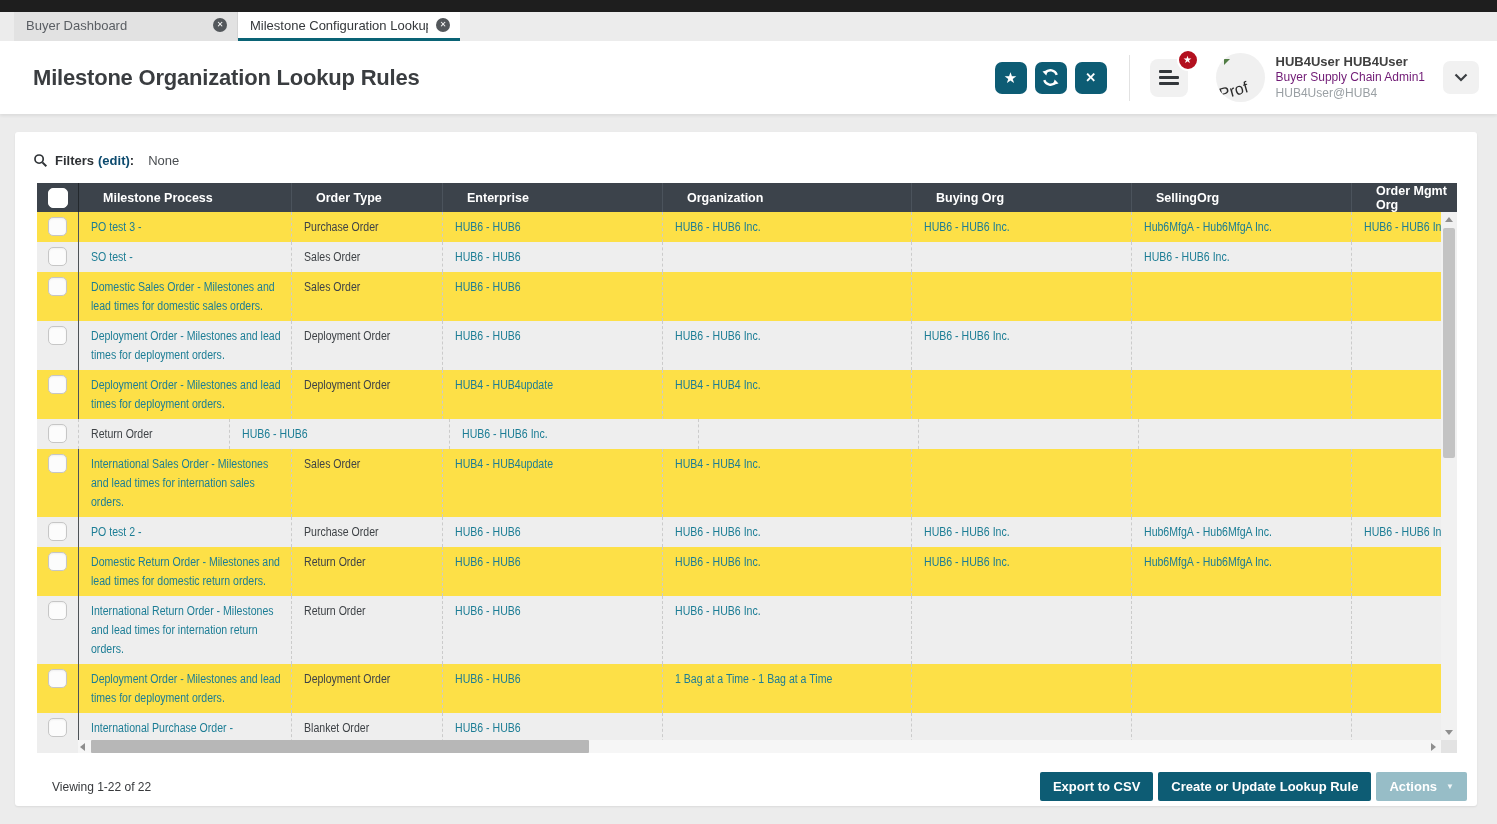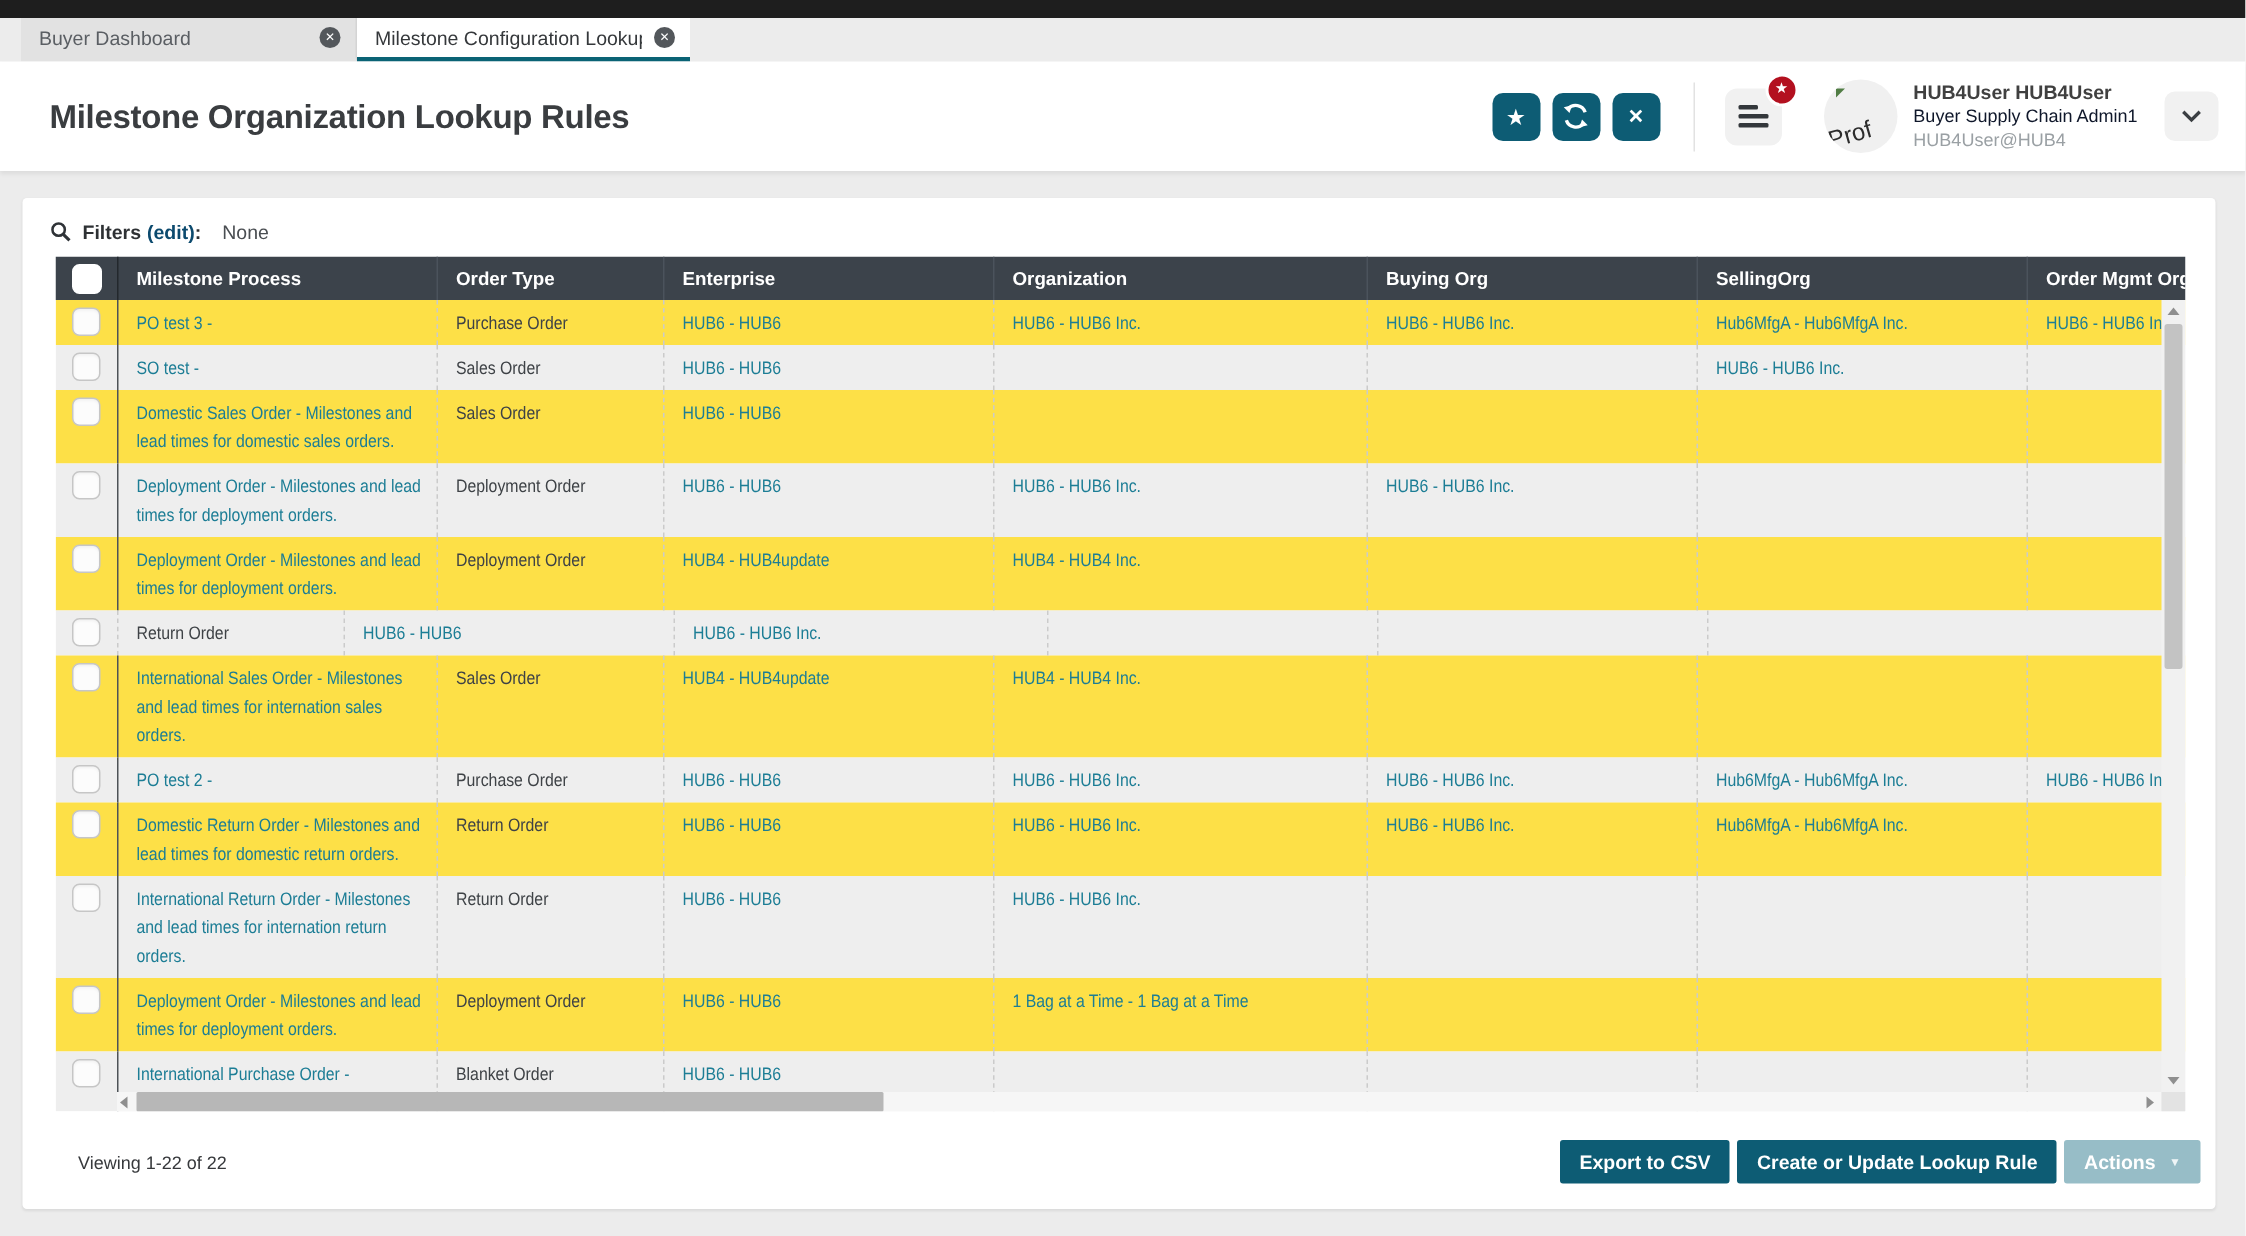--- a/index.html
+++ b/index.html
@@ -38,38 +38,38 @@
            background:#b3101f; border:2px solid #fff; color:#fff; font-size:10px;
            display:flex; align-items:center; justify-content:center; }
   .avatar { width:49px; height:49px; border-radius:50%; background:#f0f0f0; margin-left:28px;
             position:relative; overflow:hidden; flex:0 0 auto; cursor:pointer; }
   .avatar-text { position:absolute; bottom:2px; left:3px; font-size:16px; color:#2c2c2c;
                  transform:rotate(-16deg); }
   .avatar-corner { position:absolute; top:6px; left:8px; width:0; height:0;
                    border-left:6px solid #517d45; border-bottom:6px solid transparent; }
   .user-info { margin-left:11px; line-height:1.32; }
   .user-name { font-size:13px; font-weight:700; color:#404040; }
-  .user-role { font-size:12px; color:#0f172a;text-align:right; }
+  .user-role { font-size:12px; color:#701a75;text-align:right; }
   .user-id   { font-size:12px; color:#9aa0a4; }
   .chevron-btn { width:36px; height:33px; border-radius:7px; background:#f1f1f1; border:none;
                  margin-left:18px; display:flex; align-items:center; justify-content:center; cursor:pointer; }
   
   .card { background:#fff; margin:18px 20px 0 15px; height:674px; border-radius:3px;
           box-shadow:0 1px 2px rgba(0,0,0,.08); position:relative; }
-  .filters { padding:12px 0 7px 18px; display:flex; align-items:center; font-size:13px; height:39px; }
+  .filters { padding:12px 0 7px 18px; display:flex; align-items:center; font-size:13px; height:51px; }
   .filters .mag { margin-right:7px; display:flex; }
   .filters-label { font-weight:700; color:#2e3134; }
   .filters-edit { color:#0c4a6e; font-weight:700; margin-left:4px; cursor:pointer; }
   .filters-colon { font-weight:700; color:#2e3134; }
   .filters-value { margin-left:14px; color:#4a4e52; }
   
   .table-outer { position:relative; margin-left:22px; width:1420px; height:570px; overflow:hidden; }
   .thead { display:flex; height:29px; background:#3c434b; color:#fff; font-size:12.5px;
            font-weight:700; align-items:stretch; }
-  .th { display:flex; align-items:center; padding-left:12px; border-left:1px solid #4b535c; cursor:pointer; }
+  .th { display:flex; align-items:center; padding-left:24px; border-left:1px solid #4b535c; cursor:pointer; }
   .th.c0 { justify-content:center; padding-left:0; border-left:none; }
   .th.c1 { border-left:1px solid #23282d; }
   .th.cS { border-left:none; cursor:default; }
   .tbody { height:541px; overflow:hidden; font-size:12px; }
   .tr { display:flex; align-items:stretch; background:#fde047; }
   .tr:nth-child(even) { background:#eeeeee; }
   .tr:last-child { min-height:40px; }
   .td { padding:6px 4px 5px 12px; line-height:19px; }
   .c0 { width:41px; flex:0 0 41px; }
   .c1 { width:213px; flex:0 0 213px; }

